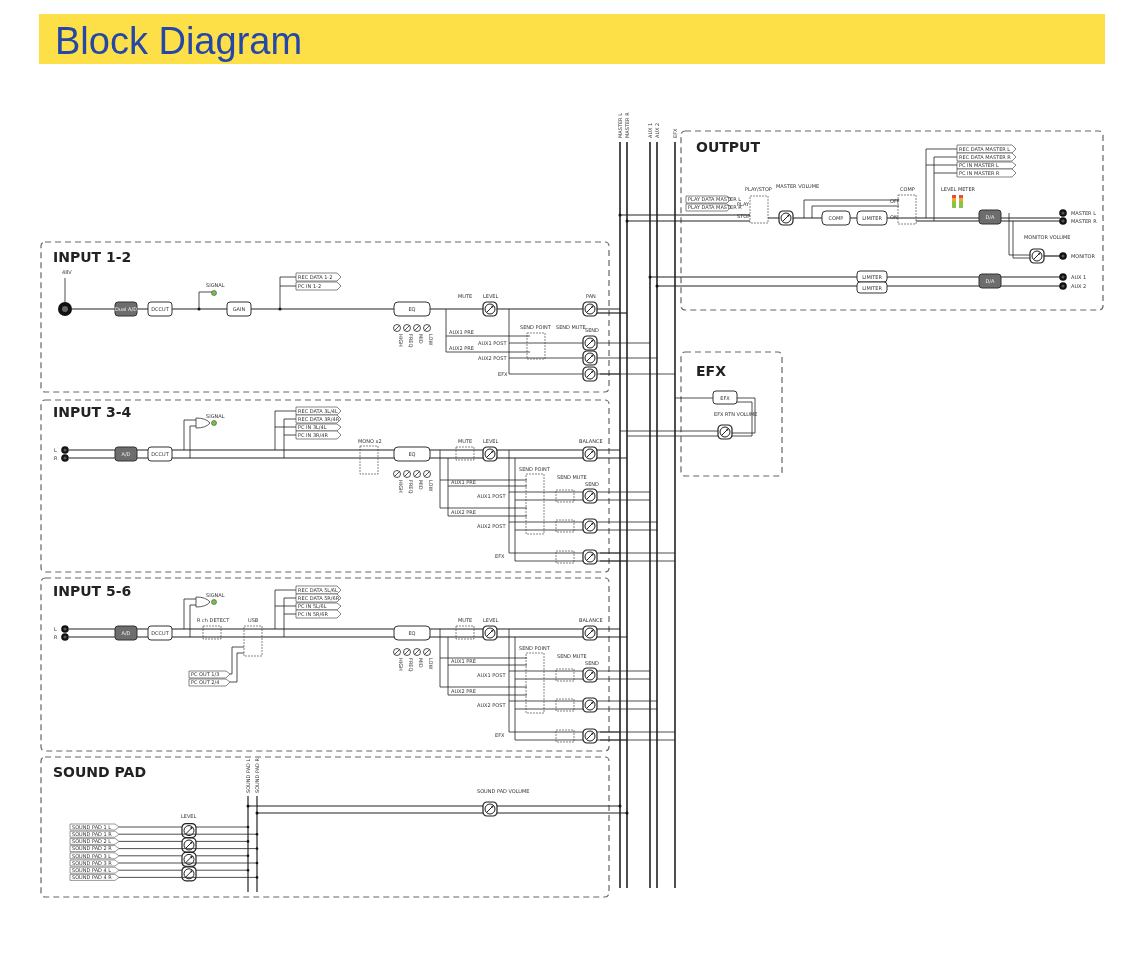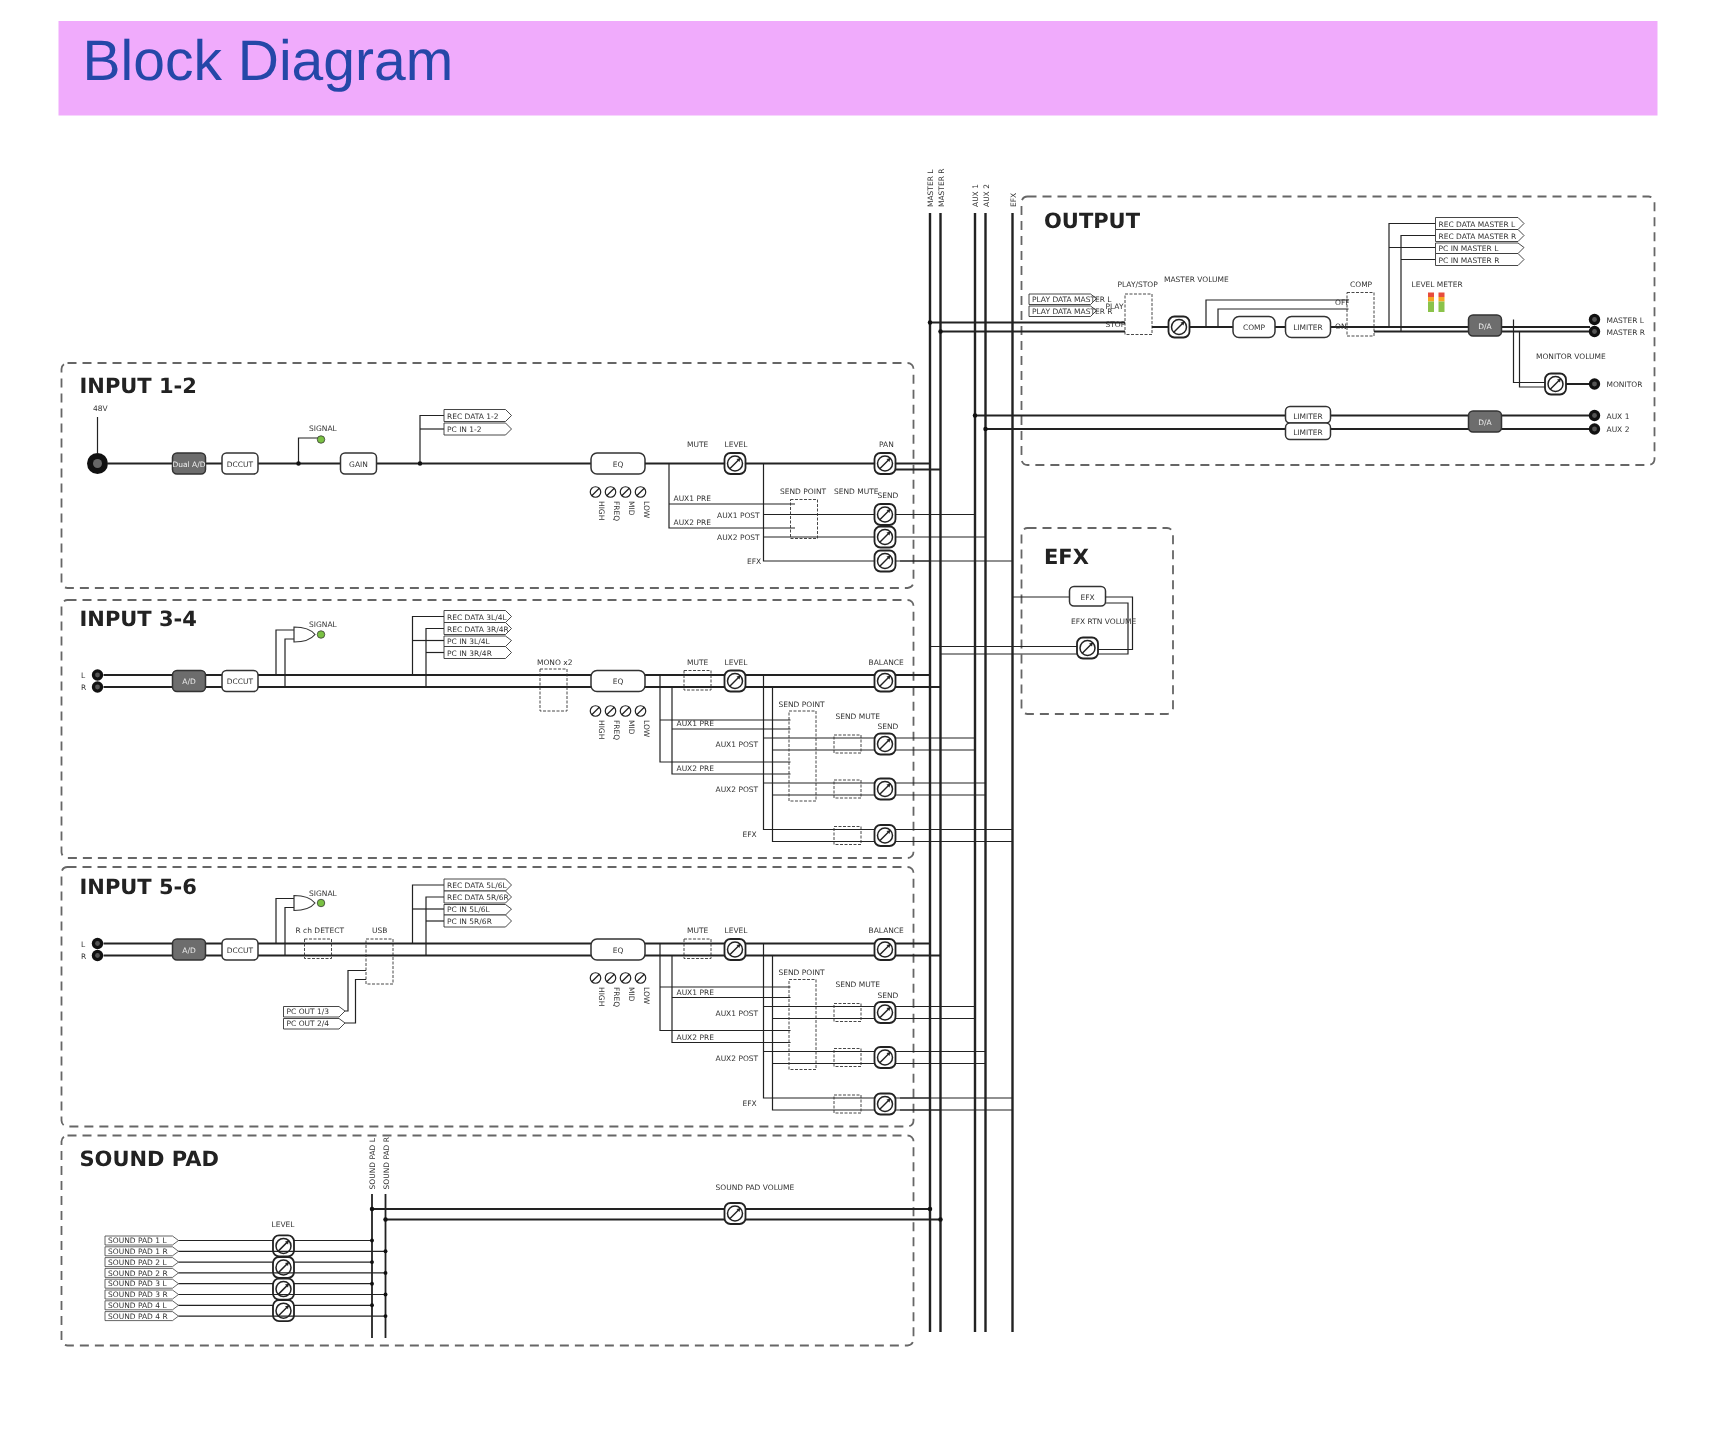--- a/index.html
+++ b/index.html
@@ -1,17 +1,17 @@
 <!DOCTYPE html>
 <html><head>
 <meta charset="utf-8">
 <style>
   html,body{margin:0;padding:0;background:#fff;}
   body{width:1147px;height:960px;position:relative;overflow:hidden;font-family:"Liberation Sans",sans-serif;}
-  .header{position:absolute;left:39px;top:14px;width:1066px;height:63px;background:#f0abfc;}
+  .header{position:absolute;left:39px;top:14px;width:1066px;height:50px;background:#fde047;}
   .header h1{margin:0;position:absolute;left:16px;top:6px;font-family:"Liberation Sans",sans-serif;font-weight:normal;font-size:38px;color:#2547a8;}
   svg{position:absolute;left:0;top:0;}
   .sec-title{font-family:"DejaVu Sans",sans-serif;font-size:14px;font-weight:bold;fill:#222;}
   .lbl{font-family:"DejaVu Sans",sans-serif;font-size:5px;fill:#333;}
   .blk-txt{font-family:"DejaVu Sans",sans-serif;font-size:5px;fill:#333;}
   .blk-txt-w{font-family:"DejaVu Sans",sans-serif;font-size:5px;fill:#eee;}
 </style>
 </head>
 <body>
 

